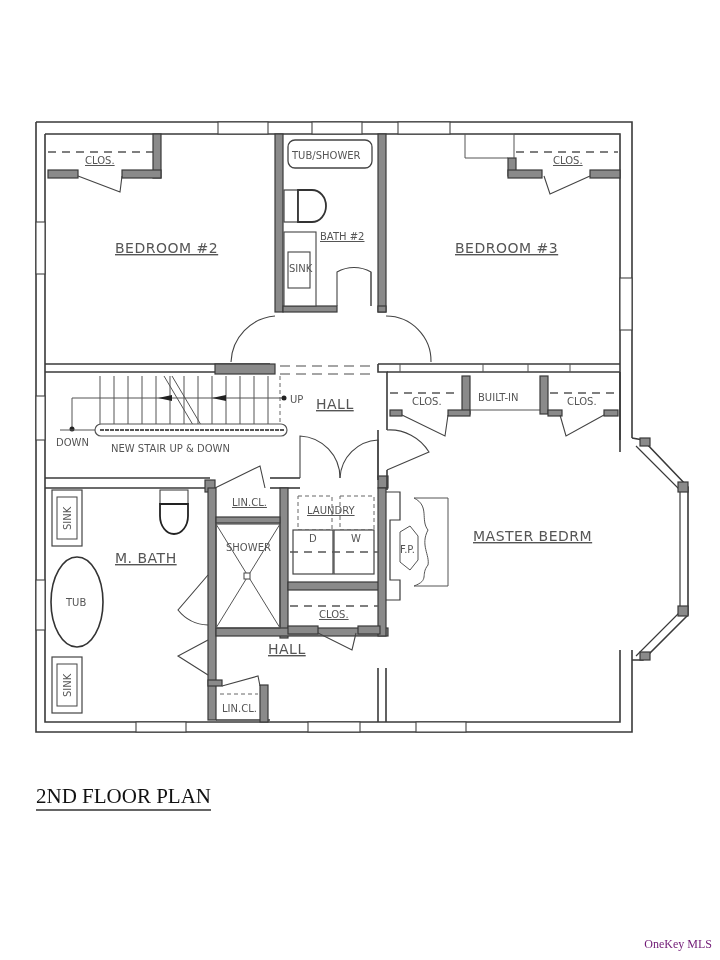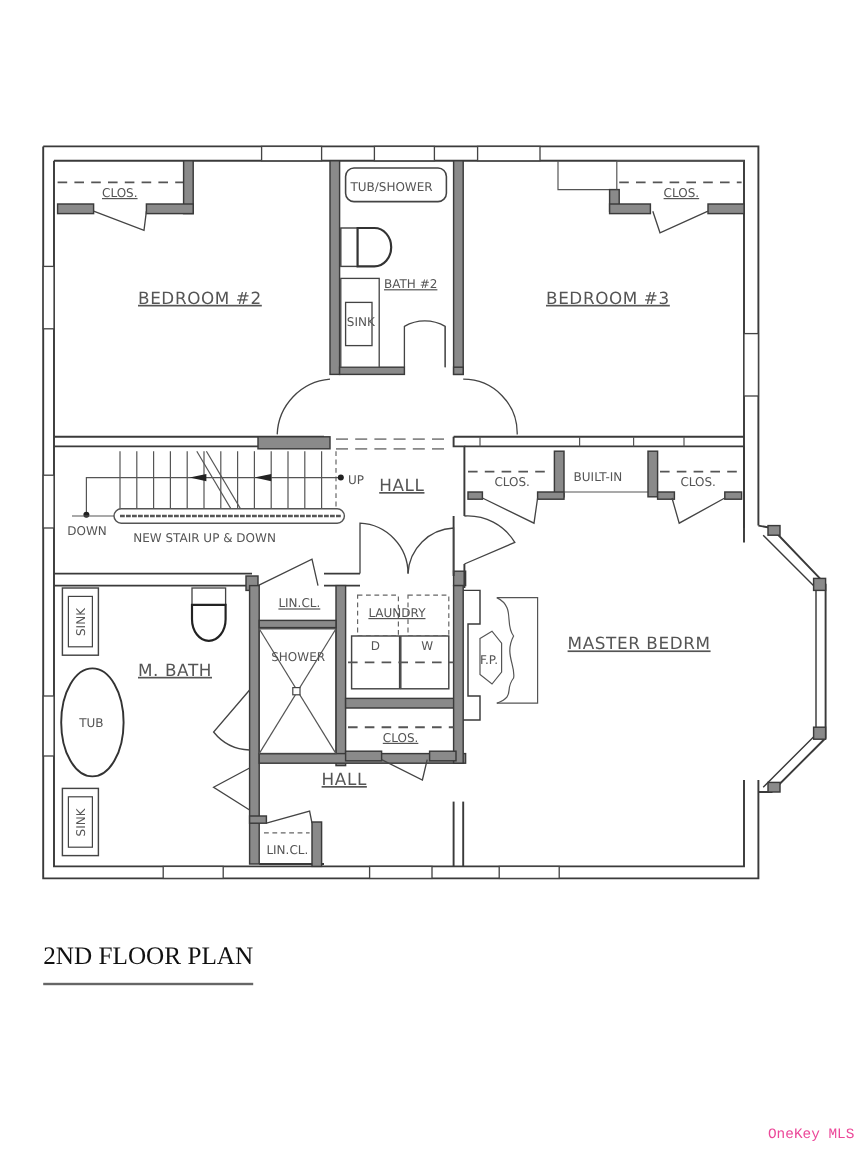--- a/index.html
+++ b/index.html
@@ -10,22 +10,22 @@
     .thin { stroke: #555; stroke-width: 1; fill: none; }
     .dash { stroke: #555; stroke-width: 1.6; fill: none; stroke-dasharray: 8 6; }
     .dashl { stroke: #888; stroke-width: 1.4; fill: none; stroke-dasharray: 10 6; }
     .dashbox { stroke: #666; stroke-width: 1; fill: none; stroke-dasharray: 4 3; }
     .hatch { fill: #8a8a8a; stroke: #3a3a3a; stroke-width: 1.2; }
     .win { fill: #ffffff; stroke: #444; stroke-width: 1.1; }
     .swing { stroke: #444; stroke-width: 1.1; fill: none; }
     .lbl { font-family: "DejaVu Sans", sans-serif; fill: #555; font-size: 14px; text-decoration: underline; letter-spacing: 0.5px; }
     .lbls { font-family: "DejaVu Sans", sans-serif; fill: #555; font-size: 10px; }
     .lblu { font-family: "DejaVu Sans", sans-serif; fill: #555; font-size: 10px; text-decoration: underline; }
-    .title { position: absolute; left: 36px; top: 784px; font-family: "Liberation Serif", serif; font-size: 21px; color: #111; border-bottom: 2px solid #666; padding-bottom: 11px; line-height: 24px; }
-    .watermark { position: absolute; right: 8px; bottom: 8px; font-family: Liberation Mono, monospace; font-size: 12px; color: #ec4899; }
+    .title { position: absolute; left: 36px; top: 784px; font-family: "Liberation Serif", serif; font-size: 21px; color: #111; border-bottom: 2px solid #666; padding-bottom: 1px; line-height: 24px; }
+    .watermark { position: absolute; right: 8px; bottom: 8px; font-family: Liberation Serif, serif; font-size: 12px; color: #701a75; }
   </style>
 </head>
 <body>
 
 <svg id="plan" viewBox="0 0 720 960" xmlns="http://www.w3.org/2000/svg">
 
   <g>
     <polyline class="w" points="36,122 632,122 632,438"></polyline>
     <polyline class="w" points="45,134 620,134 620,440"></polyline>
     <polyline class="w" points="36,122 36,732 632,732 632,650"></polyline>

